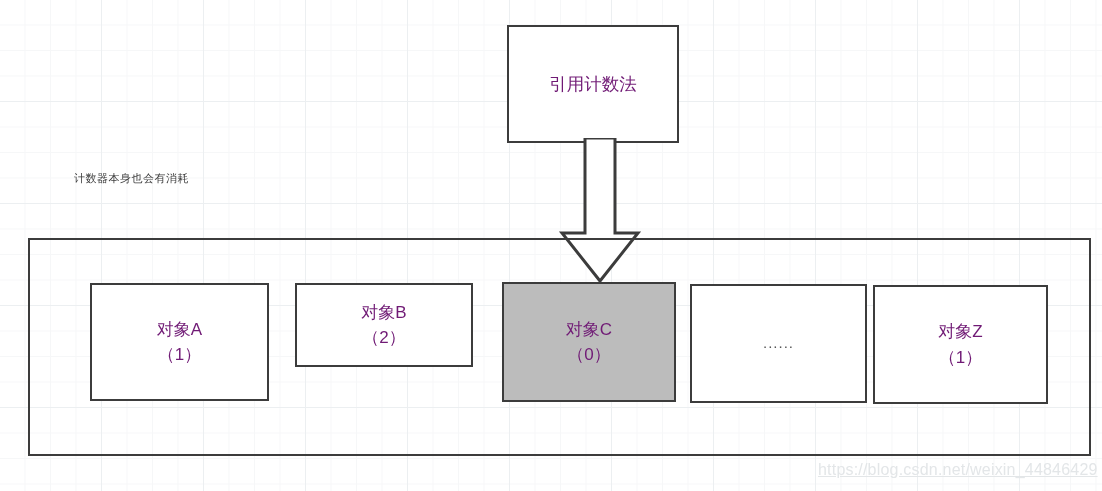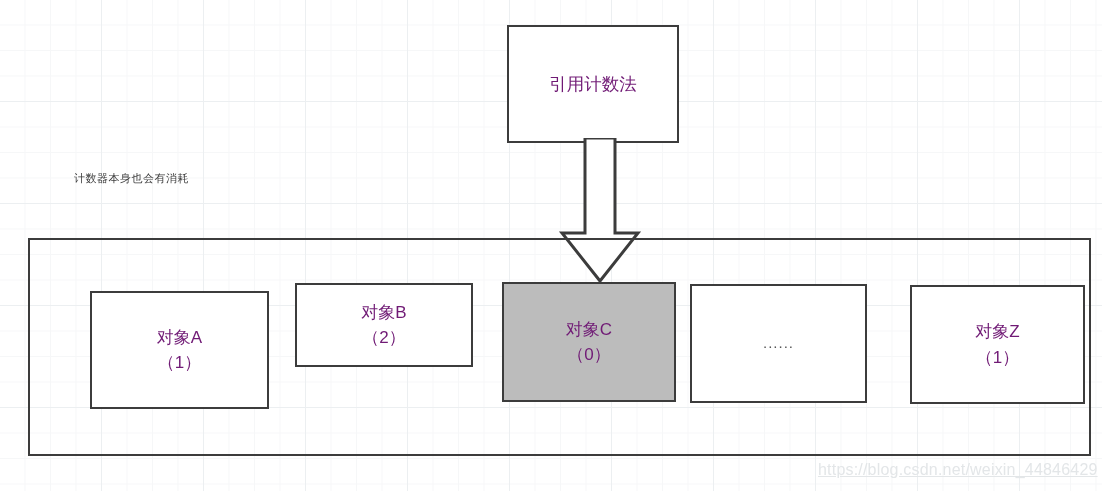--- a/index.html
+++ b/index.html
@@ -67,33 +67,33 @@
   #note-text {
     position: absolute;
     left: 74px;
     top: 171px;
     font-size: 11px;
     color: #3d3d3d;
     letter-spacing: 0.5px;
     white-space: nowrap;
   }
 
-  #obj-a { left: 90px;  top: 283px; width: 179px; height: 118px; margin-top: 8px; }
+  #obj-a { left: 90px;  top: 283px; width: 179px; height: 118px; }
   #obj-b { left: 295px; top: 283px; width: 178px; height: 84px; }
   #obj-c {
     left: 502px; top: 282px; width: 174px; height: 120px;
     background: #bcbcbc;
   }
   #obj-dots {
     left: 690px; top: 284px; width: 177px; height: 119px;
     font-size: 15px;
     letter-spacing: 1px;
     color: #555;
   }
-  #obj-z { left: 873px; top: 285px; width: 175px; height: 119px; margin-left: 37px; }
+  #obj-z { left: 873px; top: 285px; width: 175px; height: 119px; }
 
   #arrow-svg {
     position: absolute;
     left: 550px;
     top: 138px;
     width: 100px;
     height: 148px;
   }
 
   #watermark {

